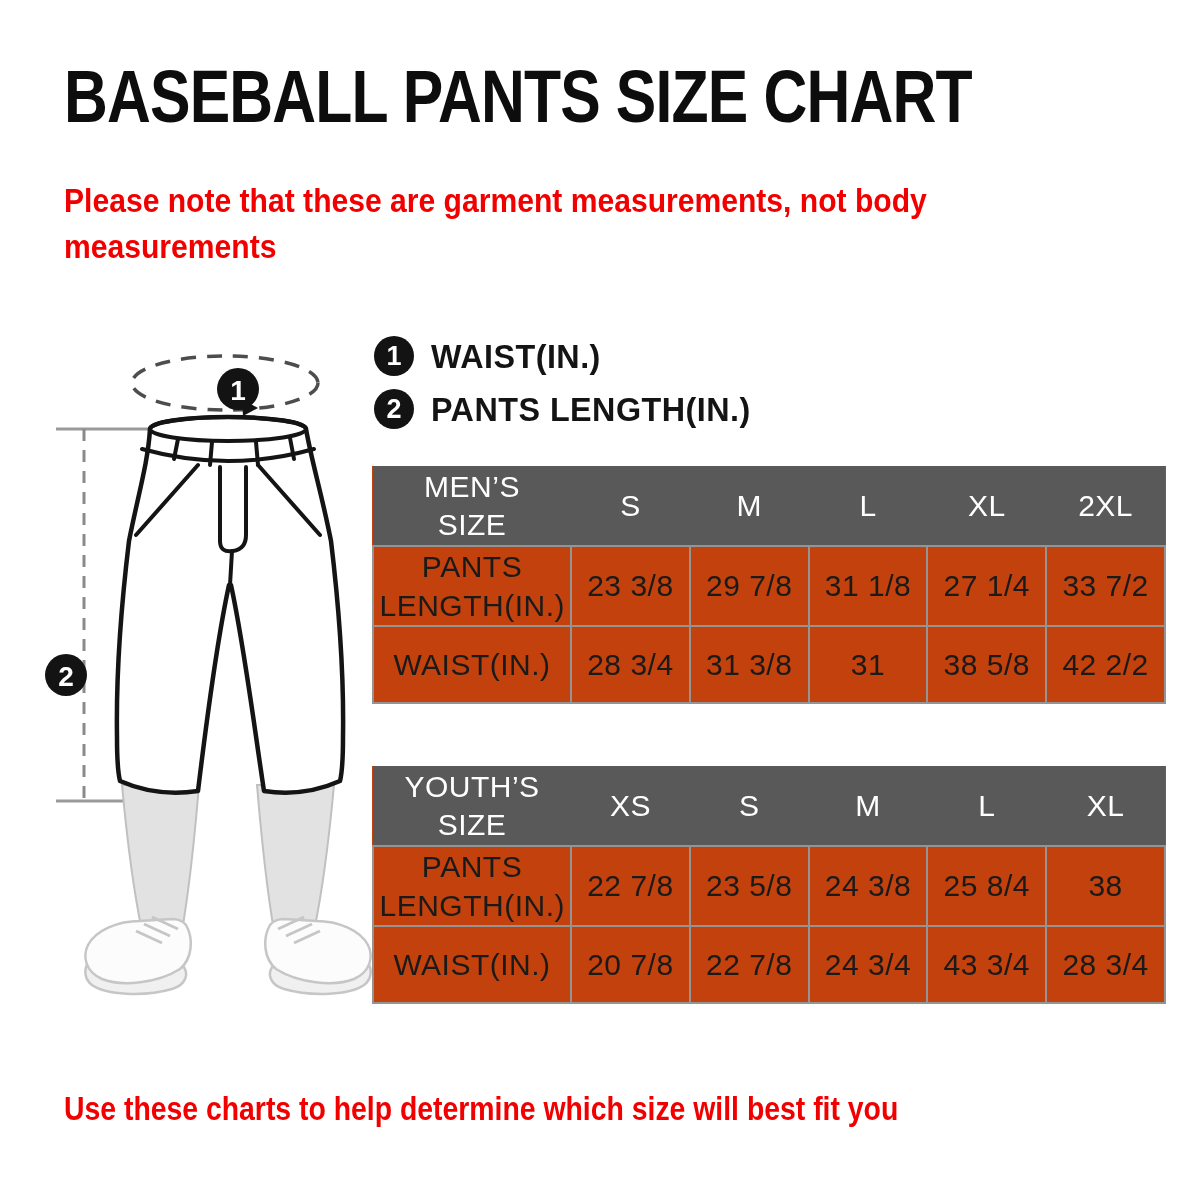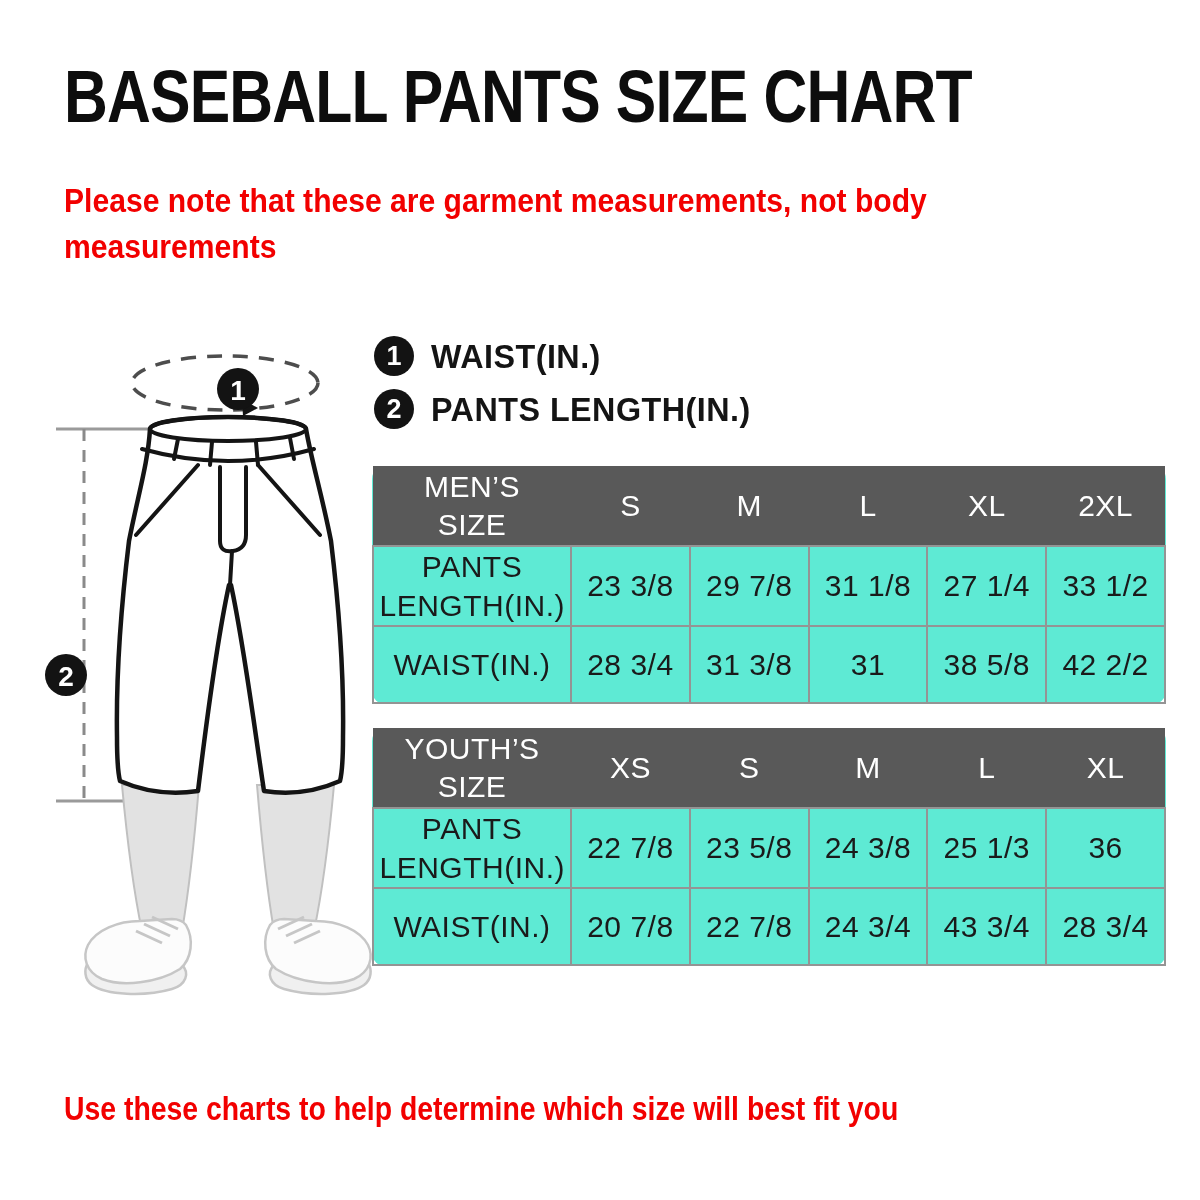--- a/index.html
+++ b/index.html
@@ -36,24 +36,24 @@
     width:40px;height:40px;border-radius:50%;background:var(--badge-black);color:#fff;
     font-size:27px;font-weight:700;display:flex;align-items:center;justify-content:center;
     flex:0 0 auto;
   }
   .legend-label{
     font-size:34px;font-weight:700;letter-spacing:0.5px;white-space:nowrap;
     transform:scaleX(0.95);transform-origin:left center;
   }
   table.size-table{
     position:absolute;left:372px;border-collapse:collapse;table-layout:fixed;
-    width:792px;background:#5eead4;border-radius:13px;
+    width:792px;background:#c2410c;
   }
   table.size-table.mens{top:466px;}
-  table.size-table.youth{top:728px;}
+  table.size-table.youth{top:766px;}
   table.size-table col.c-label{width:198px;}
   table.size-table col.c-val{width:118.8px;}
   table.size-table thead th{
     background:var(--header-gray);color:#ffffff;font-weight:400;font-size:30px;
     height:80px;border:0;padding:0;text-align:center;letter-spacing:0.5px;
   }
   table.size-table tbody td{
     border:2px solid var(--table-border);font-size:30px;text-align:center;
     height:77px;padding:0;color:#1a1a1a;letter-spacing:0.5px;
   }
@@ -169,21 +169,21 @@
       <th>2XL</th>
     </tr>
   </thead>
   <tbody>
     <tr>
       <td><span class="label-inner">PANTS LENGTH(IN.)</span></td>
       <td>23 3/8</td>
       <td>29 7/8</td>
       <td>31 1/8</td>
       <td>27 1/4</td>
-      <td>33 1/2</td>
+      <td>33 7/2</td>
     </tr>
     <tr>
       <td><span class="label-inner">WAIST(IN.)</span></td>
       <td>28 3/4</td>
       <td>31 3/8</td>
       <td>31</td>
       <td>38 5/8</td>
       <td>42 2/2</td>
     </tr>
   </tbody>
@@ -207,22 +207,22 @@
       <th>L</th>
       <th>XL</th>
     </tr>
   </thead>
   <tbody>
     <tr>
       <td><span class="label-inner">PANTS LENGTH(IN.)</span></td>
       <td>22 7/8</td>
       <td>23 5/8</td>
       <td>24 3/8</td>
-      <td>25 1/3</td>
-      <td>36</td>
+      <td>25 8/4</td>
+      <td>38</td>
     </tr>
     <tr>
       <td><span class="label-inner">WAIST(IN.)</span></td>
       <td>20 7/8</td>
       <td>22 7/8</td>
       <td>24 3/4</td>
       <td>43 3/4</td>
       <td>28 3/4</td>
     </tr>
   </tbody>

